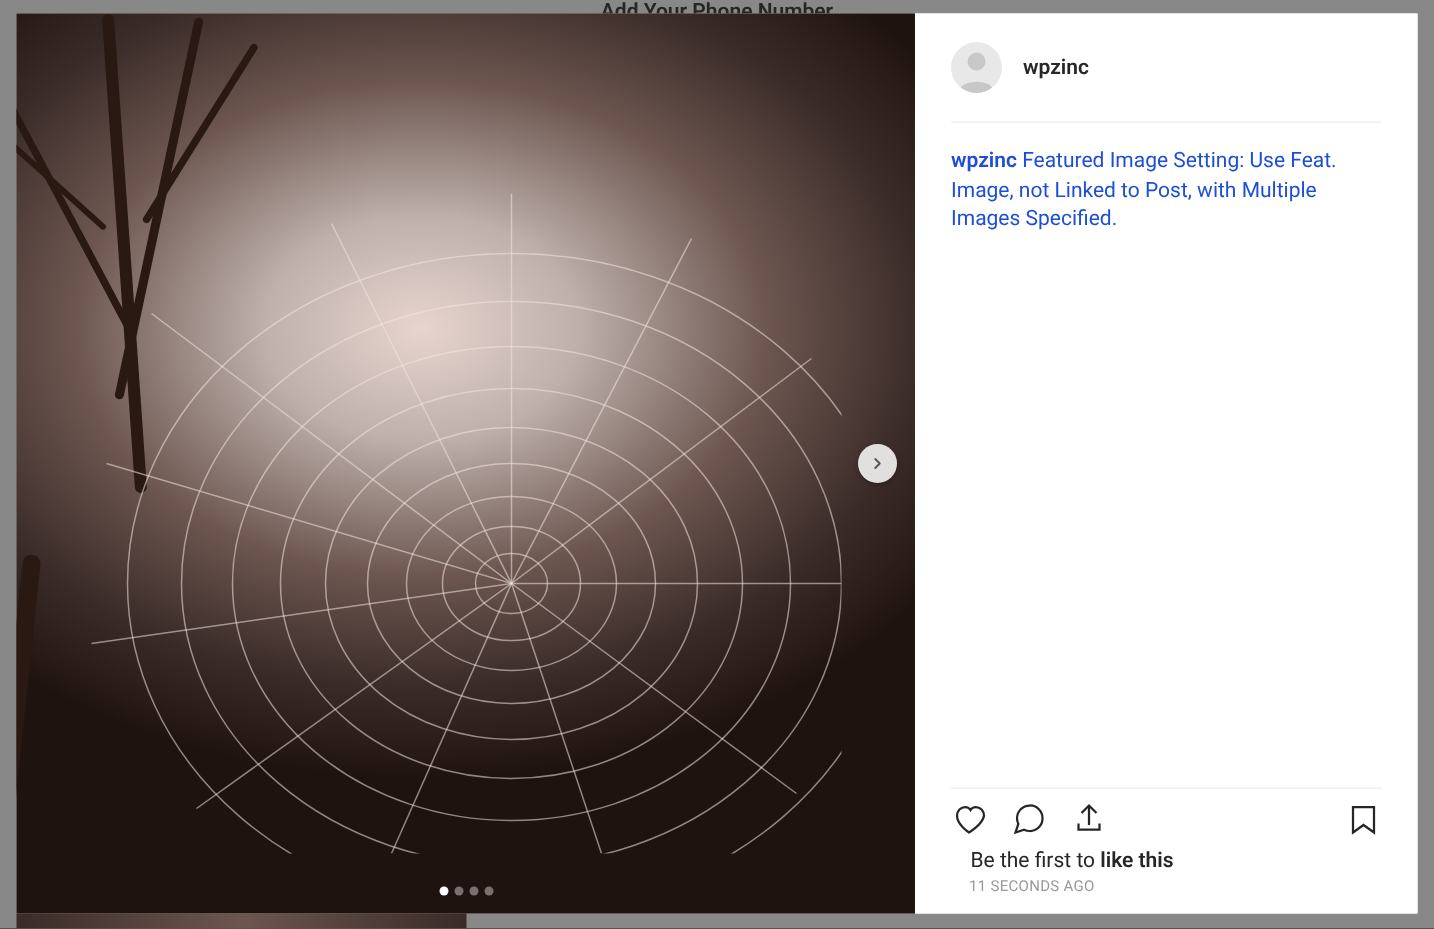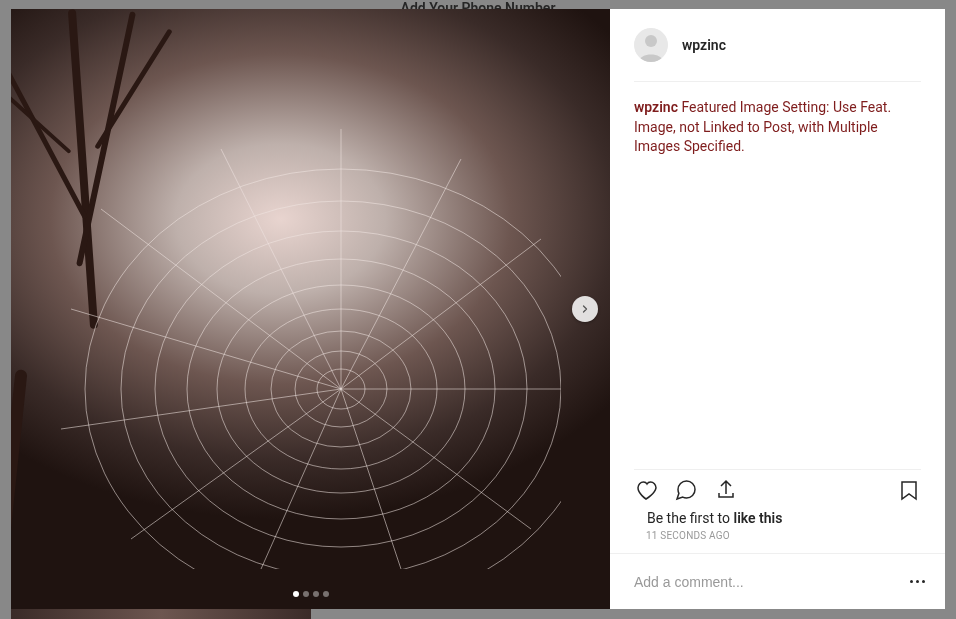--- a/index.html
+++ b/index.html
@@ -117,21 +117,21 @@
       font-size: 14px;
       font-weight: 600;
       color: #262626;
     }
     .divider { height: 1px; background: #efefef; margin: 0 24px; }
     .caption-area {
       padding: 16px 24px;
       flex: 1;
       font-size: 14px;
       line-height: 1.4;
-      color: #7f1d1d;
+      color: #1d4ed8;
     }
     .caption-author { font-weight: 600; }
     .actions {
       display: flex;
       align-items: center;
       padding: 8px 24px 6px 24px;
       gap: 16px;
     }
     .actions .spacer { flex: 1; }
     .action-icon {
@@ -284,24 +284,16 @@
       <div class="action-icon">
         <svg viewBox="0 0 24 24">
             <path d="M19 21l-7-5-7 5V4h14v17z"></path>
           </svg>
       </div>
     </div>
     <div class="likes-line">
       <span>Be the first to </span><span class="likes-bold">like this</span>
     </div>
     <div class="timestamp">11 SECONDS AGO</div>
-    <div class="comment-row">
-      <input class="comment-input" type="text" placeholder="Add a comment..." style="">
-      <div class="more-options">
-        <span></span>
-        <span></span>
-        <span></span>
-      </div>
-    </div>
   </div>
 </div>
 
 <div class="thumb-strip"></div>
 
 </body></html>

